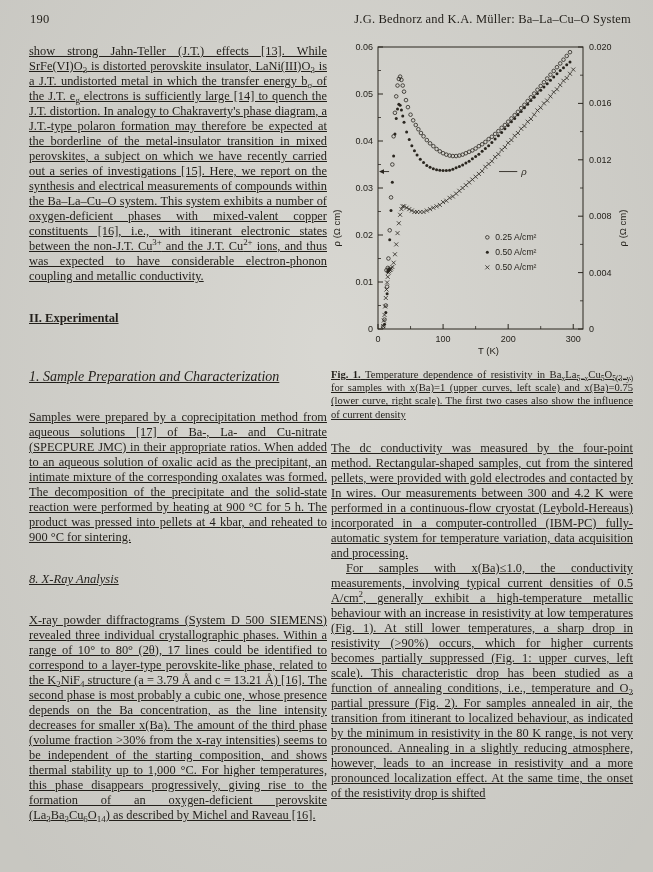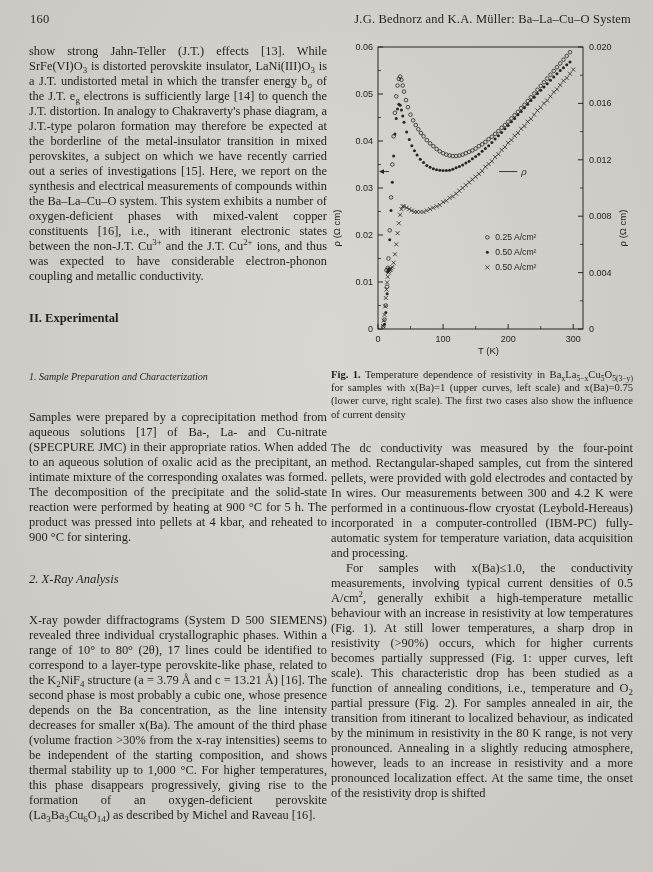--- a/index.html
+++ b/index.html
@@ -16,50 +16,50 @@
     color:#221f1a;
   }
   .runhead{
     position:absolute;top:12px;left:30px;right:22px;
     font-size:12.5px;display:flex;justify-content:space-between;
     letter-spacing:0.2px;
   }
   .col{position:absolute;text-align:justify;font-size:12.4px;line-height:15px;}
   .col-left{left:29px;top:44px;width:298px;}
   .col-right{left:331px;top:34px;width:302px;}
-  p{margin:0;}
+  p{margin:0;text-decoration:underline;}
   .h-bold{font-weight:bold;margin-top:27px;margin-bottom:43px;font-size:12.6px;}
   .h-ital{font-style:italic;margin-top:27px;margin-bottom:26px;font-size:12.6px;}
-  .h-ital-tight{font-style:italic;margin-top:0;margin-bottom:26px;font-size:10px;}
+  .h-ital-tight{font-style:italic;margin-top:0;margin-bottom:26px;font-size:14px;}
   .indent{text-indent:15px;}
   .figure-block{margin-bottom:20px;}
   .caption{
     font-size:10.6px;line-height:13.2px;text-align:justify;margin-top:6px;
   }
   .caption b{font-weight:bold;margin-top:24px;}
   sub,sup{font-size:72%;line-height:0;}
   svg text{font-family:"Liberation Sans", sans-serif;fill:#26231d;}
   .chart-wrap{width:302px;}
 </style>
 </head>
 <body>
 
 <div class="page">
 
   <div class="runhead">
-    <span>160</span>
+    <span>190</span>
     <span>J.G. Bednorz and K.A. Müller: Ba–La–Cu–O System</span>
   </div>
 
   <div class="col col-left">
     <p>show strong Jahn-Teller (J.T.) effects [13]. While SrFe(VI)O<sub>3</sub> is distorted perovskite insulator, LaNi(III)O<sub>3</sub> is a J.T. undistorted metal in which the transfer energy b<sub>σ</sub> of the J.T. e<sub>g</sub> electrons is sufficiently large [14] to quench the J.T. distortion. In analogy to Chakraverty's phase diagram, a J.T.-type polaron formation may therefore be expected at the borderline of the metal-insulator transition in mixed perovskites, a subject on which we have recently carried out a series of investigations [15]. Here, we report on the synthesis and electrical measurements of compounds within the Ba–La–Cu–O system. This system exhibits a number of oxygen-deficient phases with mixed-valent copper constituents [16], i.e., with itinerant electronic states between the non-J.T. Cu<sup>3+</sup> and the J.T. Cu<sup>2+</sup> ions, and thus was expected to have considerable electron-phonon coupling and metallic conductivity.</p>
     <p class="h-bold">II. Experimental</p>
     <p class="h-ital-tight">1. Sample Preparation and Characterization</p>
     <p>Samples were prepared by a coprecipitation method from aqueous solutions [17] of Ba-, La- and Cu-nitrate (SPECPURE JMC) in their appropriate ratios. When added to an aqueous solution of oxalic acid as the precipitant, an intimate mixture of the corresponding oxalates was formed. The decomposition of the precipitate and the solid-state reaction were performed by heating at 900 °C for 5 h. The product was pressed into pellets at 4 kbar, and reheated to 900 °C for sintering.</p>
-    <p class="h-ital">2. X-Ray Analysis</p>
+    <p class="h-ital">8. X-Ray Analysis</p>
     <p>X-ray powder diffractograms (System D 500 SIEMENS) revealed three individual crystallographic phases. Within a range of 10° to 80° (2θ), 17 lines could be identified to correspond to a layer-type perovskite-like phase, related to the K<sub>2</sub>NiF<sub>4</sub> structure (a = 3.79 Å and c = 13.21 Å) [16]. The second phase is most probably a cubic one, whose presence depends on the Ba concentration, as the line intensity decreases for smaller x(Ba). The amount of the third phase (volume fraction &gt;30% from the x-ray intensities) seems to be independent of the starting composition, and shows thermal stability up to 1,000 °C. For higher temperatures, this phase disappears progressively, giving rise to the formation of an oxygen-deficient perovskite (La<sub>3</sub>Ba<sub>3</sub>Cu<sub>6</sub>O<sub>14</sub>) as described by Michel and Raveau [16].</p>
   </div>
 
   <div class="col col-right">
     <div class="figure-block">
       <div class="chart-wrap">
         <svg id="fig1-chart" width="302" height="324" viewBox="0 0 302 324">
             <rect x="47" y="13" width="205" height="282" fill="none" stroke="#2a261f" stroke-width="1"></rect>
             <line x1="47" y1="295" x2="47" y2="290" stroke="#2a261f" stroke-width="1"></line>
             <text x="47" y="308" font-size="9" text-anchor="middle">0</text>

